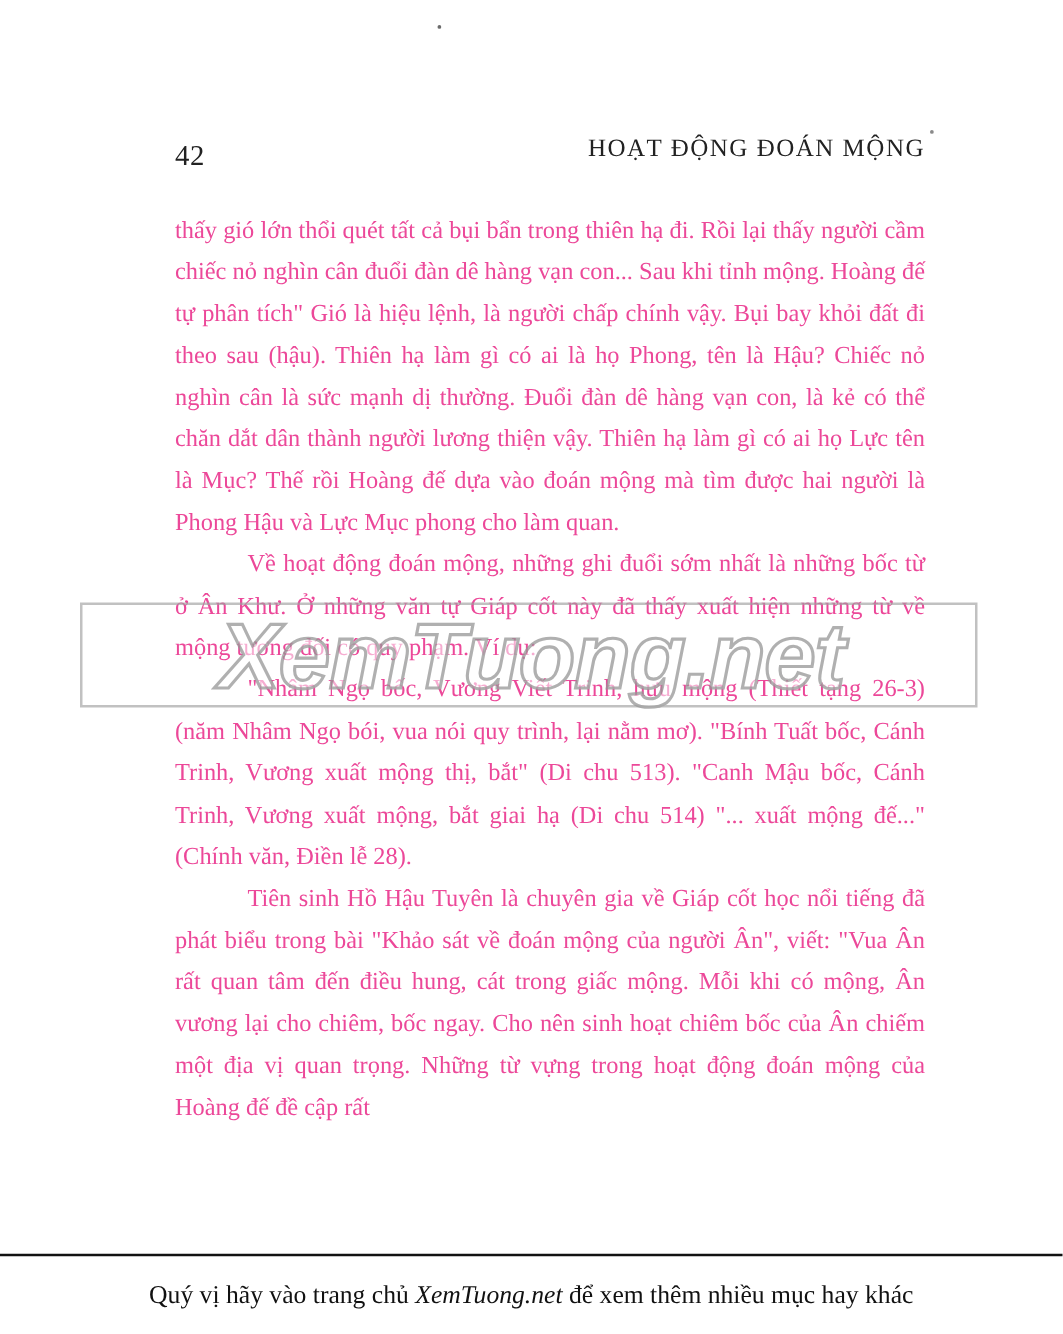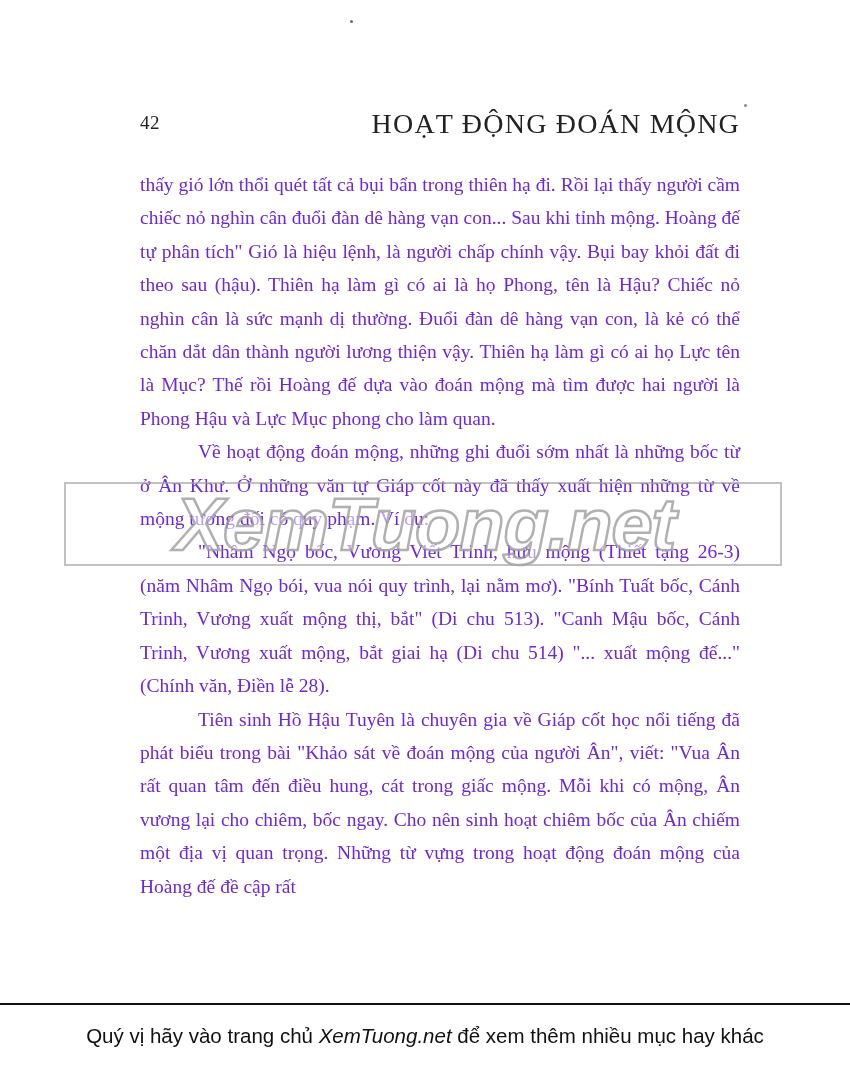--- a/index.html
+++ b/index.html
@@ -25,29 +25,29 @@
     position: absolute;
     top: 108px;
     left: 140px;
     right: 110px;
     height: 30px;
   }
   .folio {
     position: absolute;
     left: 0;
     top: 4px;
-    font-size: 19px;
+    font-size: 23px;
     letter-spacing: 0.5px;
     color: #222;
   }
   .running-head {
     position: absolute;
     right: 0;
     top: 0;
-    font-size: 28px;
+    font-size: 20px;
     letter-spacing: 1.2px;
     color: #222;
     white-space: nowrap;
   }
   .dot-mark {
     position: absolute;
     left: 350px;
     top: 20px;
     width: 3px;
     height: 3px;
@@ -64,21 +64,21 @@
     border-radius: 50%;
   }
   .body-text {
     position: absolute;
     top: 168px;
     left: 140px;
     width: 600px;
     font-size: 19.5px;
     line-height: 33.4px;
     text-align: justify;
-    color: #6d28d9;
+    color: #ec4899;
   }
   .body-text p {
     margin: 0;
   }
   .body-text p.indent {
     text-indent: 58px;
   }
   .watermark {
     position: absolute;
     top: 476px;
@@ -116,21 +116,21 @@
     bottom: 0;
     width: 850px;
     height: 62px;
     border-top: 2px solid #111;
     background: #ffffff;
     display: flex;
     align-items: center;
     justify-content: center;
   }
   .footer-text {
-    font-family: Liberation Sans, sans-serif;
+    font-family: Liberation Serif, serif;
     font-size: 20.5px;
     color: #111;
     white-space: nowrap;
   }
   .footer-text .brand {
     font-style: italic;
   }
 </style>
 </head>
 <body>

